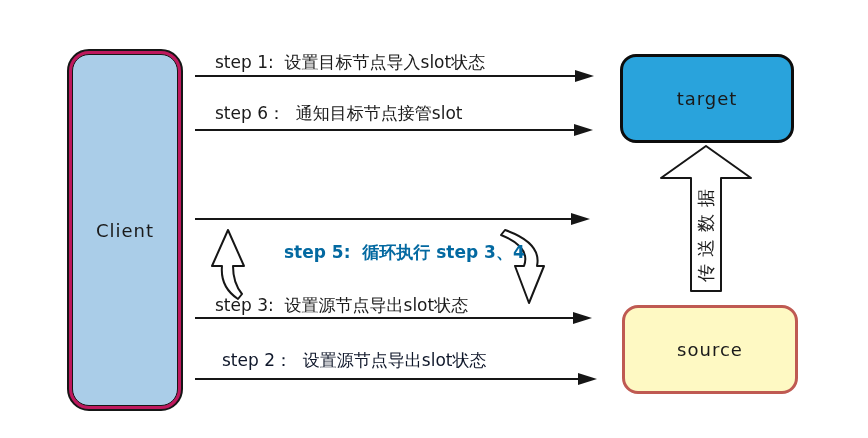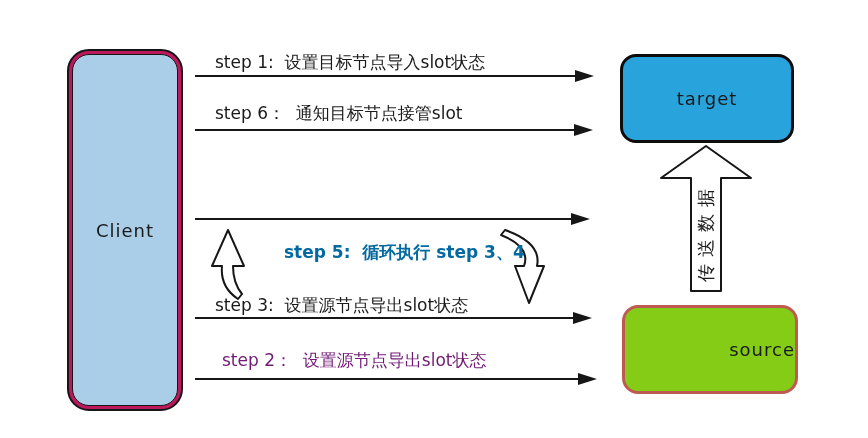--- a/index.html
+++ b/index.html
@@ -90,25 +90,25 @@
   <div class="node client-outer">
     <div class="client-inner" style="background-color: rgb(170, 205, 232);">
       <span class="lbl">Client</span>
     </div>
   </div>
 
   <div class="node target-node" style="background-color: rgb(41, 163, 220);">
     <span class="lbl">target</span>
   </div>
 
-  <div class="node source-node" style="background-color: #84cc16; justify-content: flex-end;">
+  <div class="node source-node" style="background-color: #fef9c3;">
     <span class="lbl">source</span>
   </div>
 
   <div class="step-label s1" style="color: rgb(26, 26, 26);">step 1:  设置目标节点导入slot状态</div>
   <div class="step-label s6" style="color: rgb(26, 26, 26);">step 6：  通知目标节点接管slot</div>
   <div class="step-label s5" style="color: #0369a1;">step 5:  循环执行 step 3、4</div>
   <div class="step-label s3" style="color: rgb(26, 26, 26);">step 3:  设置源节点导出slot状态</div>
-  <div class="step-label s2" style="color: #701a75;">step 2：  设置源节点导出slot状态</div>
+  <div class="step-label s2" style="color: #0f172a;">step 2：  设置源节点导出slot状态</div>
 
   <div class="transfer-label">传送数据</div>
 
 </div>
 
 </body></html>

